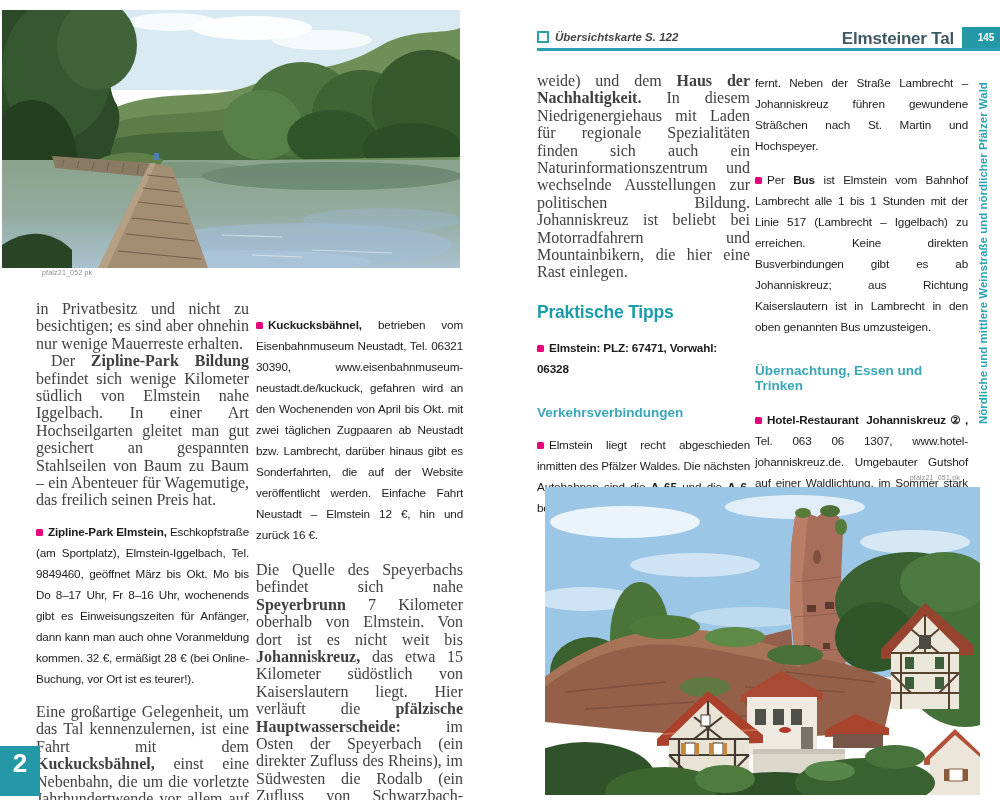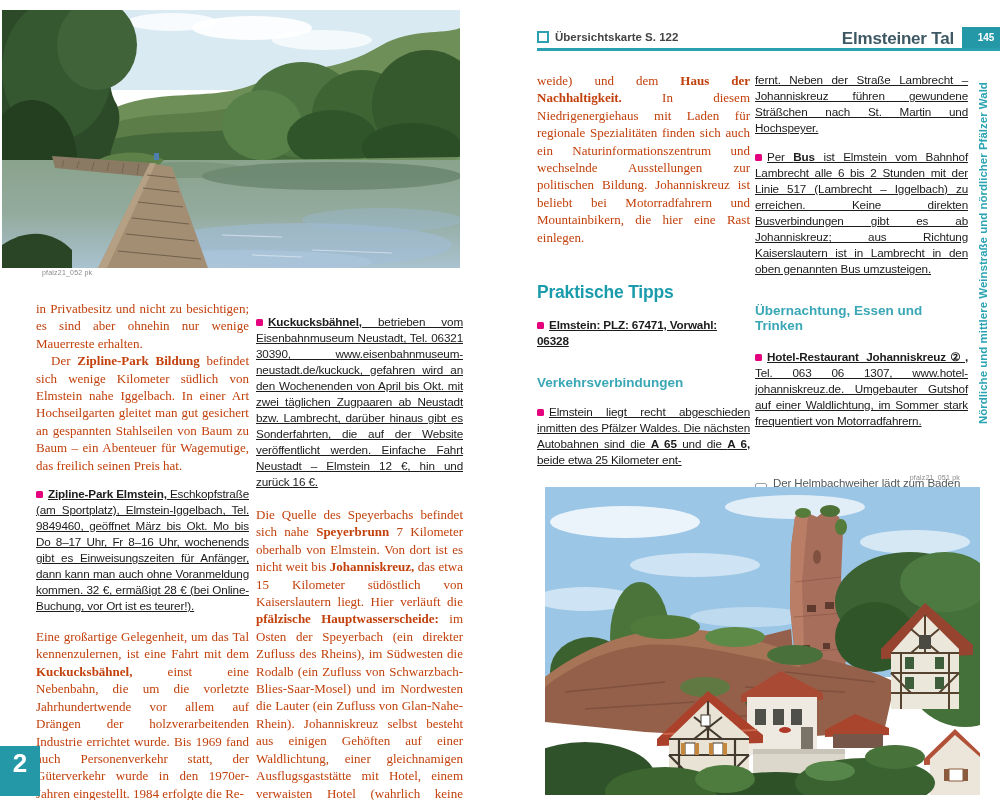--- a/index.html
+++ b/index.html
@@ -8,41 +8,41 @@
 
   
   .photo{position:absolute;overflow:hidden;}
   .photo svg{display:block;width:100%;height:100%;}
   .photo-code{position:absolute;font-size:7px;color:#8a8a8a;letter-spacing:.2px;
               font-family:"Liberation Sans",sans-serif;}
 
   
   .col{position:absolute;width:213px;}
   .blk{margin:0;}
-  .body{font-family:"Liberation Serif",serif;font-size:13px;line-height:17.4px;
-        color:#c2410c;text-align:justify;}
+  .body{font-family:"Liberation Serif",serif;font-size:16px;line-height:17.4px;
+        color:#404040;text-align:justify;}
   .body .b{font-weight:bold;}
   .indent{text-indent:15px;}
-  .info,.tip{font-family:"Liberation Sans",sans-serif;font-size:11.7px;line-height:16px;
-        color:#1c1c1c;text-align:justify;letter-spacing:-0.15px;text-decoration:underline;}
+  .info,.tip{font-family:"Liberation Sans",sans-serif;font-size:11.7px;line-height:21px;
+        color:#1c1c1c;text-align:justify;letter-spacing:-0.15px;}
   .info{margin:12px 0 13px;}
   .info .b,.tip .b{font-weight:bold;}
   .tip{margin:0 0 3px;text-align:left;}
   .bullet{display:inline-block;width:7px;height:7px;background:#e5007d;border-radius:1.5px;
           margin-right:5px;vertical-align:0px;}
-  .h1{font-size:17.5px;font-weight:bold;color:#1b9cad;margin:36px 0 14px;letter-spacing:-.2px;}
+  .h1{font-size:17.5px;font-weight:bold;color:#1b9cad;margin:21px 0 14px;letter-spacing:-.2px;}
   .h2{font-size:13.5px;font-weight:bold;color:#3aa7b6;margin:26px 0 14px;}
   .figref{display:flex;align-items:center;gap:6px;font-size:11.5px;color:#4e585c;
           letter-spacing:-0.1px;text-align:left;}
   .figicon{flex:none;width:12px;height:12px;border:1px solid #9aa4a8;border-radius:2px;
            color:#7d878b;font-size:10px;line-height:11px;text-align:center;box-sizing:border-box;}
 
   
   .map-ref{position:absolute;left:537px;top:31px;font-size:11.5px;font-weight:bold;color:#444;
-           display:flex;align-items:center;gap:6px;}
+           display:flex;align-items:center;gap:6px;font-style:italic;}
   .map-square{display:inline-block;width:8px;height:8px;border:2px solid #2aa0b0;box-sizing:content-box;}
   .section-title{position:absolute;left:780px;top:29px;width:174px;text-align:right;
                  font-size:17px;font-weight:bold;color:#3e5964;letter-spacing:-.2px;}
   .pagenum-box{position:absolute;left:962px;top:27px;width:48px;height:21px;background:#2598a8;
                color:#fff;font-size:10px;font-weight:bold;display:flex;align-items:center;
                justify-content:center;}
   .header-rule{position:absolute;left:537px;top:48px;width:463px;height:2.5px;background:#2aa0b0;}
 
   
   .v-label{position:absolute;left:977px;top:56px;height:368px;width:21px;
@@ -132,21 +132,21 @@
 
 <div class="col" style="left:537px;top:72px">
     <div class="blk body"><span>weide) und dem </span><span class="b">Haus der Nachhaltigkeit.</span><span> In diesem Niedrigenergiehaus mit Laden für regionale Spezialitäten finden sich auch ein Naturinformationszentrum und wechselnde Ausstellungen zur politischen Bildung. Johanniskreuz ist beliebt bei Motorradfahrern und Mountainbikern, die hier eine Rast einlegen.</span></div>
     <div class="blk h1"><span>Praktische Tipps</span></div>
     <div class="blk tip"><span class="bullet"></span><span class="b">Elmstein: PLZ: 67471, Vorwahl: 06328</span></div>
     <div class="blk h2"><span>Verkehrsverbindungen</span></div>
     <div class="blk info"><span class="bullet"></span><span>Elmstein liegt recht abgeschieden inmitten des Pfälzer Waldes. Die nächsten Autobahnen sind die </span><span class="b">A 65</span><span> und die </span><span class="b">A 6,</span><span> beide etwa 25 Kilometer ent-</span></div>
   </div>
 <div class="col" style="left:755px;top:72px">
     <div class="blk info" style="margin-top: 0px;"><span>fernt. Neben der Straße Lambrecht – Johanniskreuz führen gewundene Sträßchen nach St. Martin und Hochspeyer.</span></div>
-    <div class="blk info" style="margin-top: 0px;"><span class="bullet"></span><span>Per </span><span class="b">Bus</span><span> ist Elmstein vom Bahnhof Lambrecht alle 6 bis 2 Stunden mit der Linie 517 (Lambrecht – Iggelbach) zu erreichen. Keine direkten Busverbindungen gibt es ab Johanniskreuz; aus Richtung Kaiserslautern ist in Lambrecht in den oben genannten Bus umzusteigen.</span></div>
+    <div class="blk info" style="margin-top: 0px;"><span class="bullet"></span><span>Per </span><span class="b">Bus</span><span> ist Elmstein vom Bahnhof Lambrecht alle 1 bis 1 Stunden mit der Linie 517 (Lambrecht – Iggelbach) zu erreichen. Keine direkten Busverbindungen gibt es ab Johanniskreuz; aus Richtung Kaiserslautern ist in Lambrecht in den oben genannten Bus umzusteigen.</span></div>
     <div class="blk h2" style=""><span>Übernachtung, Essen und Trinken</span></div>
     <div class="blk info" style="margin-top: 16px;"><span class="bullet"></span><span class="b">Hotel-Restaurant Johanniskreuz②,</span><span> Tel. 063 06 1307, www.hotel-johanniskreuz.de. Umgebauter Gutshof auf einer Waldlichtung, im Sommer stark frequentiert von Motorradfahrern.</span></div>
     <div class="blk figref" style="margin-top: 48px;">
       <span class="figicon">‹</span>
       <span><span>Der Helmbachweiher lädt zum Baden ein</span></span>
     </div>
     <div class="blk figref" style="margin-top: 43px;">
       <span class="figicon">⌄</span>
       <span><span>Eine kleine Burgruine thront über Elmstein</span></span>
     </div>

